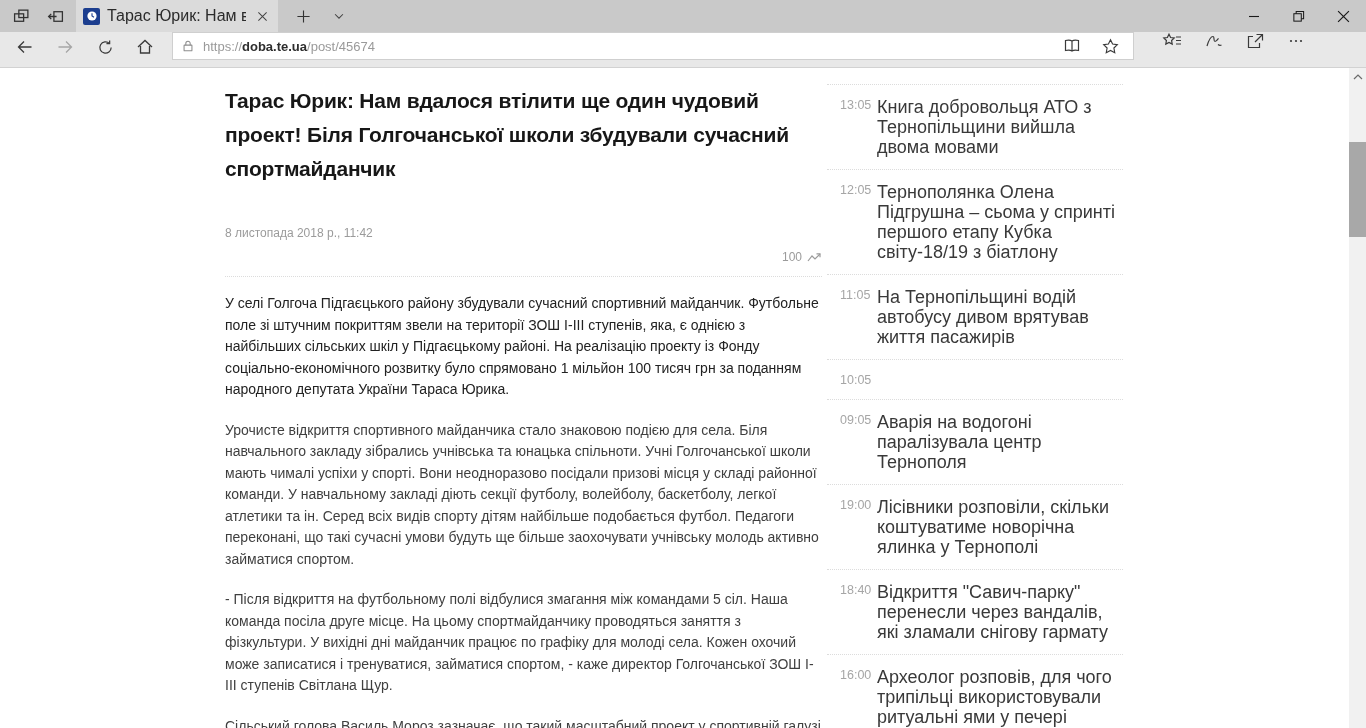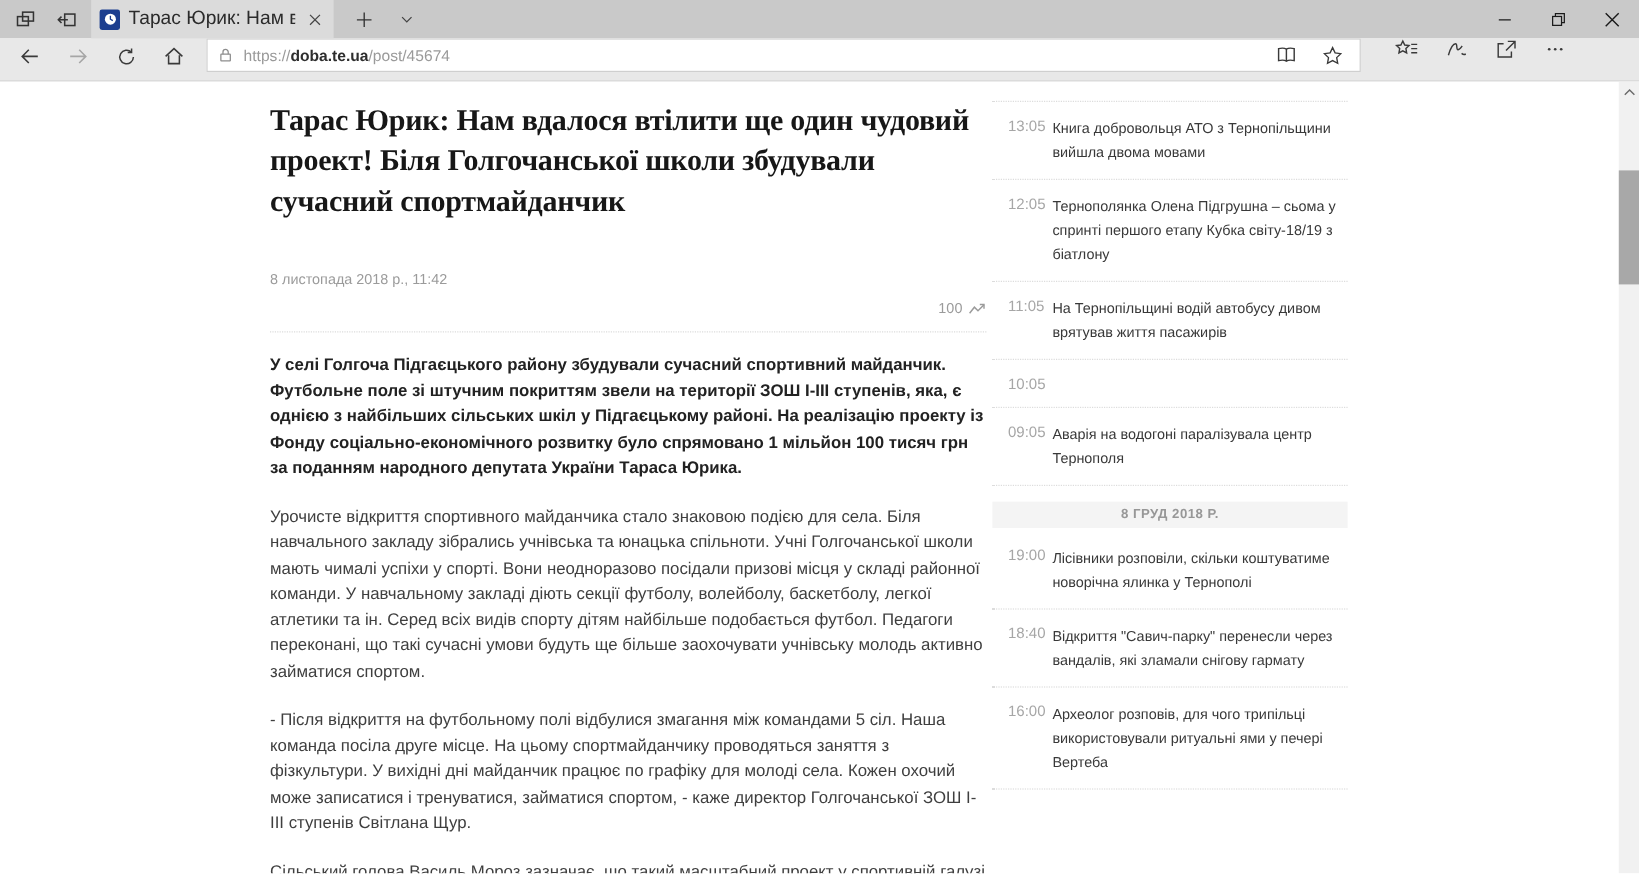--- a/index.html
+++ b/index.html
@@ -26,33 +26,33 @@
             display:flex; align-items:center; padding:0 8px; gap:8px; }
   .url { flex:1; font-size:13px; color:#9a9a9a; white-space:nowrap; overflow:hidden; }
   .url b { color:#2e2e2e; font-weight:bold; }
   .inurl-btn { width:30px; height:26px; display:flex; align-items:center; justify-content:center; }
   .right-btns { display:flex; align-items:center; margin-left:26px; gap:22px; }
 
   
   .page { position:relative; height:660px; background:#fff; overflow:hidden; }
 
   .main { position:absolute; left:225px; top:16px; width:597px; }
-  .article-title { font-size:25px; line-height:34px; font-weight:bold; color:#171717; letter-spacing:-0.2px;font-family:Liberation Serif, serif; }
+  .article-title { font-size:21px; line-height:34px; font-weight:bold; color:#171717; letter-spacing:-0.2px; }
   .meta { display:flex; justify-content:space-between; align-items:center; margin-top:16px; }
   .meta-date { font-size:12px; color:#9b9b9b; }
   .views { display:flex; align-items:center; gap:5px; font-size:12px; color:#9b9b9b;margin-top:48px; }
   .meta-rule { border:none; border-top:1px dotted #dcdcdc; margin:12px 0 16px; }
   .main p { font-size:14px; line-height:21.5px; color:#3f3f3f; margin-bottom:19px; }
-  .main p.lead { font-weight:bold; color:#222; }
+  .main p.lead { font-weight:normal; color:#222; }
 
   .sidebar { position:absolute; left:827px; top:0; width:296px; }
   .s-stub { height:17px; border-bottom:1px dotted #dcdcdc; }
   .s-item { display:flex; gap:2px; padding:12px 0 12px 13px; border-bottom:1px dotted #dcdcdc; cursor:pointer; }
   .s-time { width:35px; flex:none; font-size:12.5px; color:#a6a6a6; padding-top:1px; }
-  .s-title { font-size:12px; line-height:20px; color:#393939; }
+  .s-title { font-size:18px; line-height:20px; color:#393939; }
   .s-date { margin:13px 0 3px; background:#f4f4f4; color:#979797; font-size:11px; font-weight:bold;
             text-align:center; padding:5px 0; letter-spacing:0.4px; }
 
   .scrollbar { position:absolute; right:0; top:0; width:17px; height:660px; background:#f1f1f1; }
   .sb-up { height:17px; display:flex; align-items:center; justify-content:center; }
   .sb-thumb { position:absolute; left:0; top:74px; width:17px; height:95px; background:#a8a8a8; }
 
   svg { display:block; }
 </style>
 </head>
@@ -237,21 +237,20 @@
       <span class="s-title">На Тернопільщині водій автобусу дивом врятував життя пасажирів</span>
     </div>
     <div class="s-item">
       <span class="s-time">10:05</span>
     </div>
     <div class="s-item">
       <span class="s-time">09:05</span>
       <span class="s-title">Аварія на водогоні паралізувала центр Тернополя</span>
     </div>
 
-    <div class="s-date">8 ГРУД 2018 Р.</div>
 
     <div class="s-item">
       <span class="s-time">19:00</span>
       <span class="s-title">Лісівники розповіли, скільки коштуватиме новорічна ялинка у Тернополі</span>
     </div>
     <div class="s-item">
       <span class="s-time">18:40</span>
       <span class="s-title">Відкриття "Савич-парку" перенесли через вандалів, які зламали снігову гармату</span>
     </div>
     <div class="s-item">

